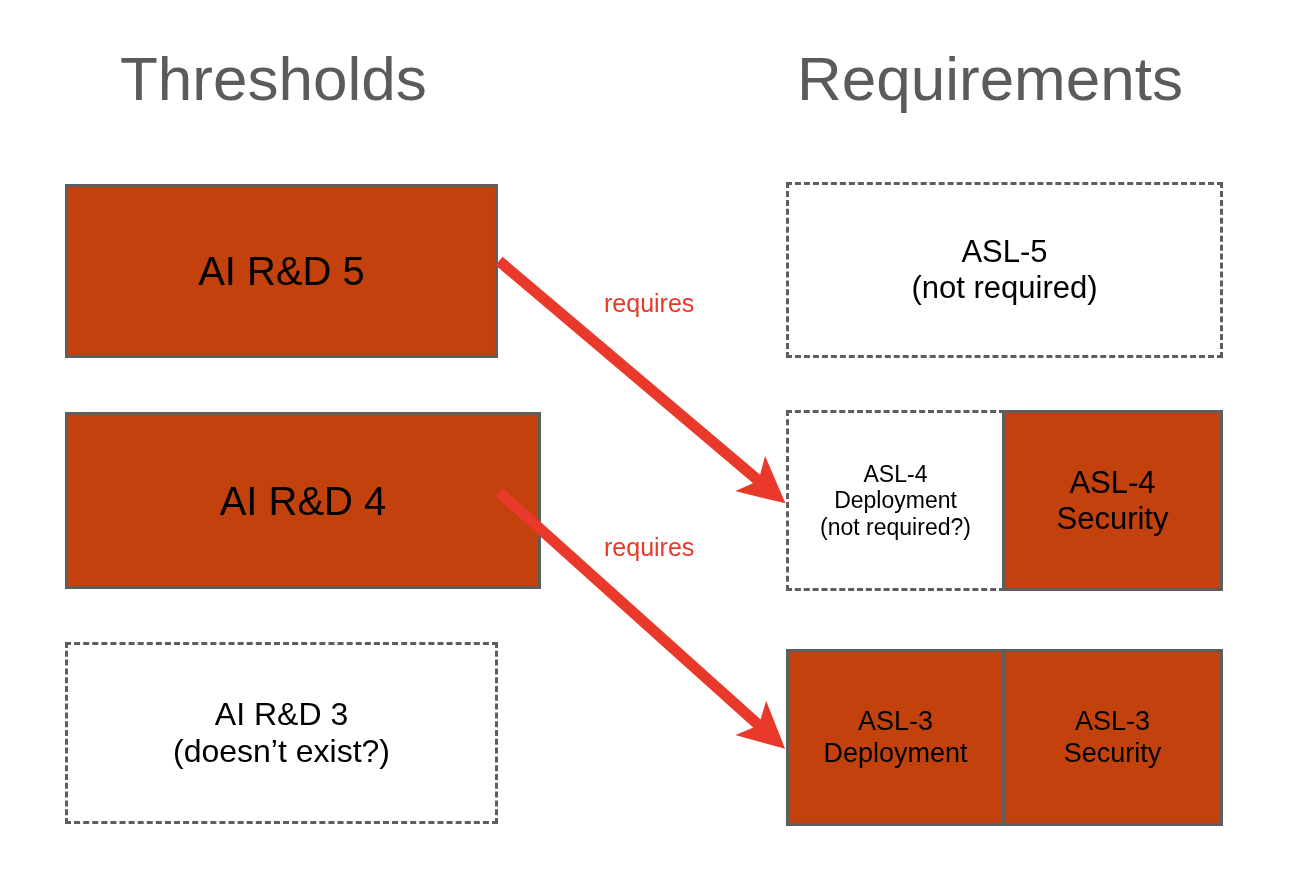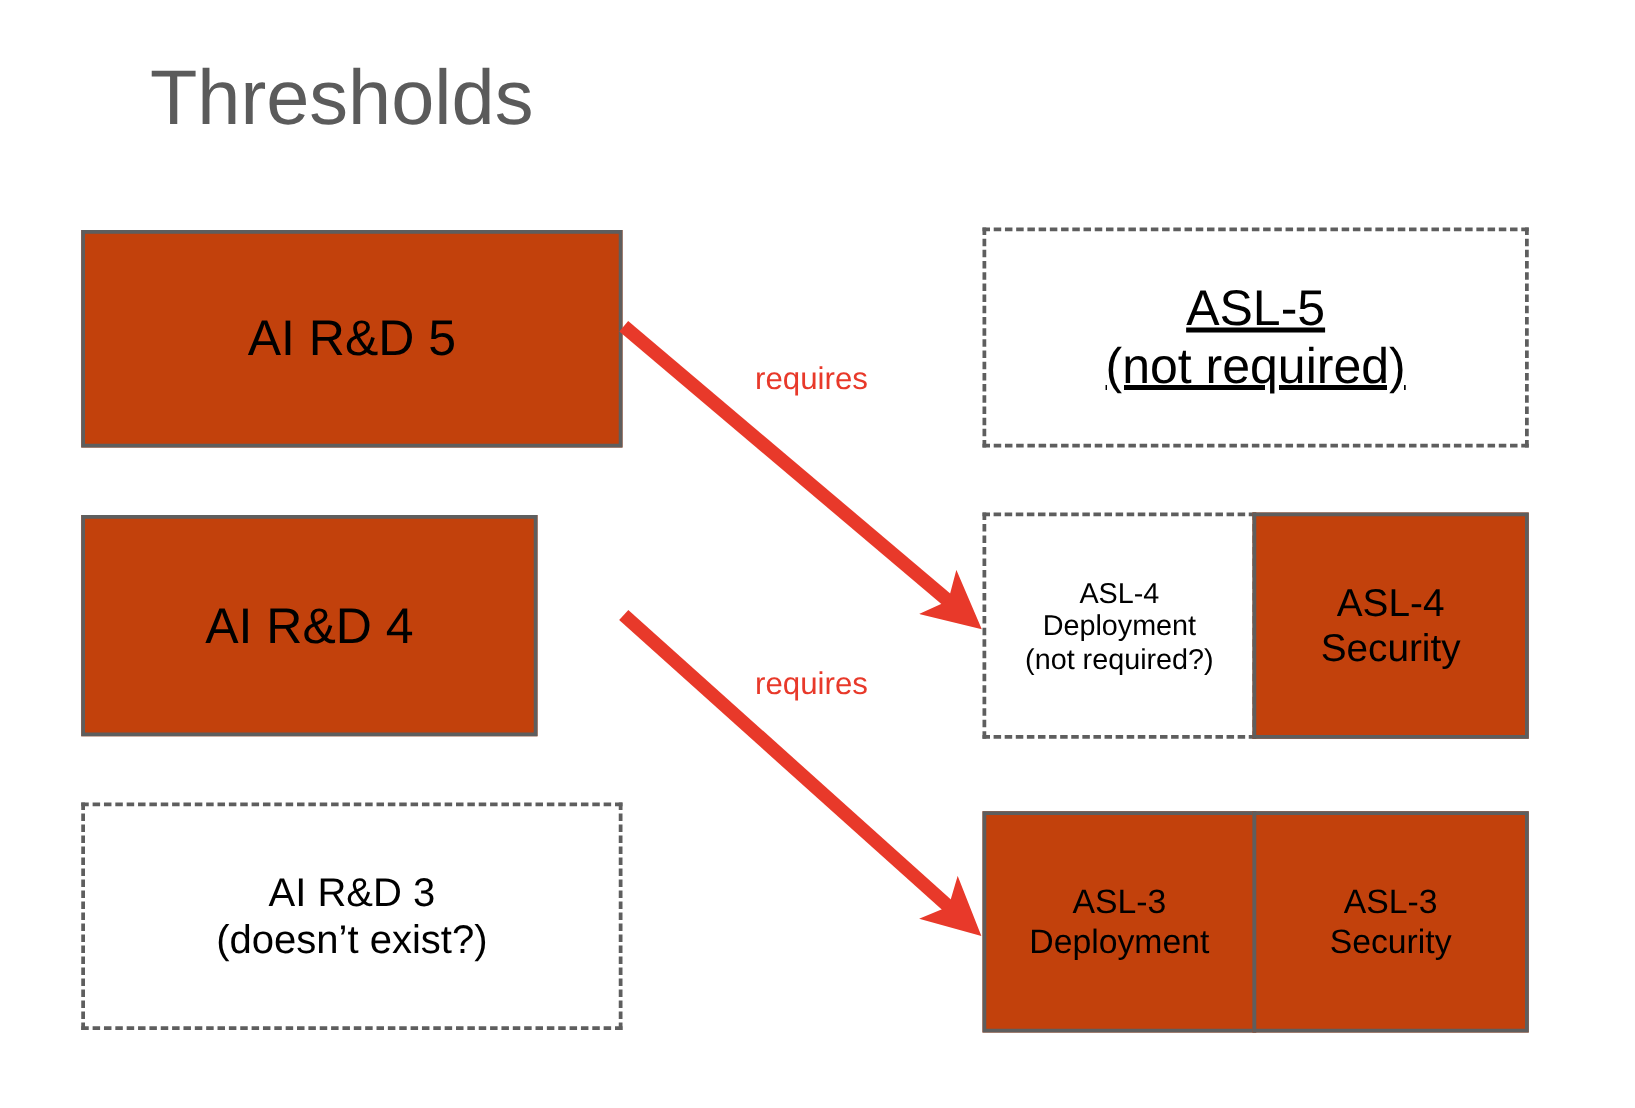--- a/index.html
+++ b/index.html
@@ -47,25 +47,25 @@
     background: #ffffff;
     border: 3px dashed #5e5e5e;
   }
   .node .label {
     display: block;
     white-space: pre-line;
   }
 
   
   #node-airnd5 { left: 65px;  top: 184px; width: 433px; height: 174px; font-size: 40px; }
-  #node-airnd4 { left: 65px;  top: 412px; width: 365px; height: 177px; font-size: 40px; }
+  #node-airnd4 { left: 65px;  top: 412px; width: 476px; height: 177px; font-size: 40px; }
   #node-airnd3 { left: 65px;  top: 642px; width: 433px; height: 182px; font-size: 32px; }
 
   
-  #node-asl5         { left: 786px; top: 182px; width: 437px; height: 176px; font-size: 40px; text-decoration: underline; }
+  #node-asl5         { left: 786px; top: 182px; width: 437px; height: 176px; font-size: 31px; }
   #node-asl4-deploy  { left: 786px; top: 410px; width: 219px; height: 181px; font-size: 23px; }
   #node-asl4-sec     { left: 1002px; top: 410px; width: 221px; height: 181px; font-size: 31px; }
   #node-asl3-deploy  { left: 786px; top: 649px; width: 219px; height: 177px; font-size: 27px; }
   #node-asl3-sec     { left: 1002px; top: 649px; width: 221px; height: 177px; font-size: 27px; }
 
   #arrow-layer {
     position: absolute;
     left: 0; top: 0;
     width: 1308px;
     height: 886px;
@@ -81,20 +81,21 @@
   #edge-label-1 { left: 604px; top: 289px; }
   #edge-label-2 { left: 604px; top: 533px; }
 </style>
 </head>
 <body>
 
 <div id="canvas">
 
   <div class="col-header" id="header-thresholds">Thresholds</div>
 
+  <div class="col-header" id="header-requirements">Requirements</div>
 
   <div class="node solid" id="node-airnd5">
     <span class="label">AI R&amp;D 5</span>
   </div>
 
   <div class="node solid" id="node-airnd4">
     <span class="label">AI R&amp;D 4</span>
   </div>
 
   <div class="node dashed" id="node-airnd3">

